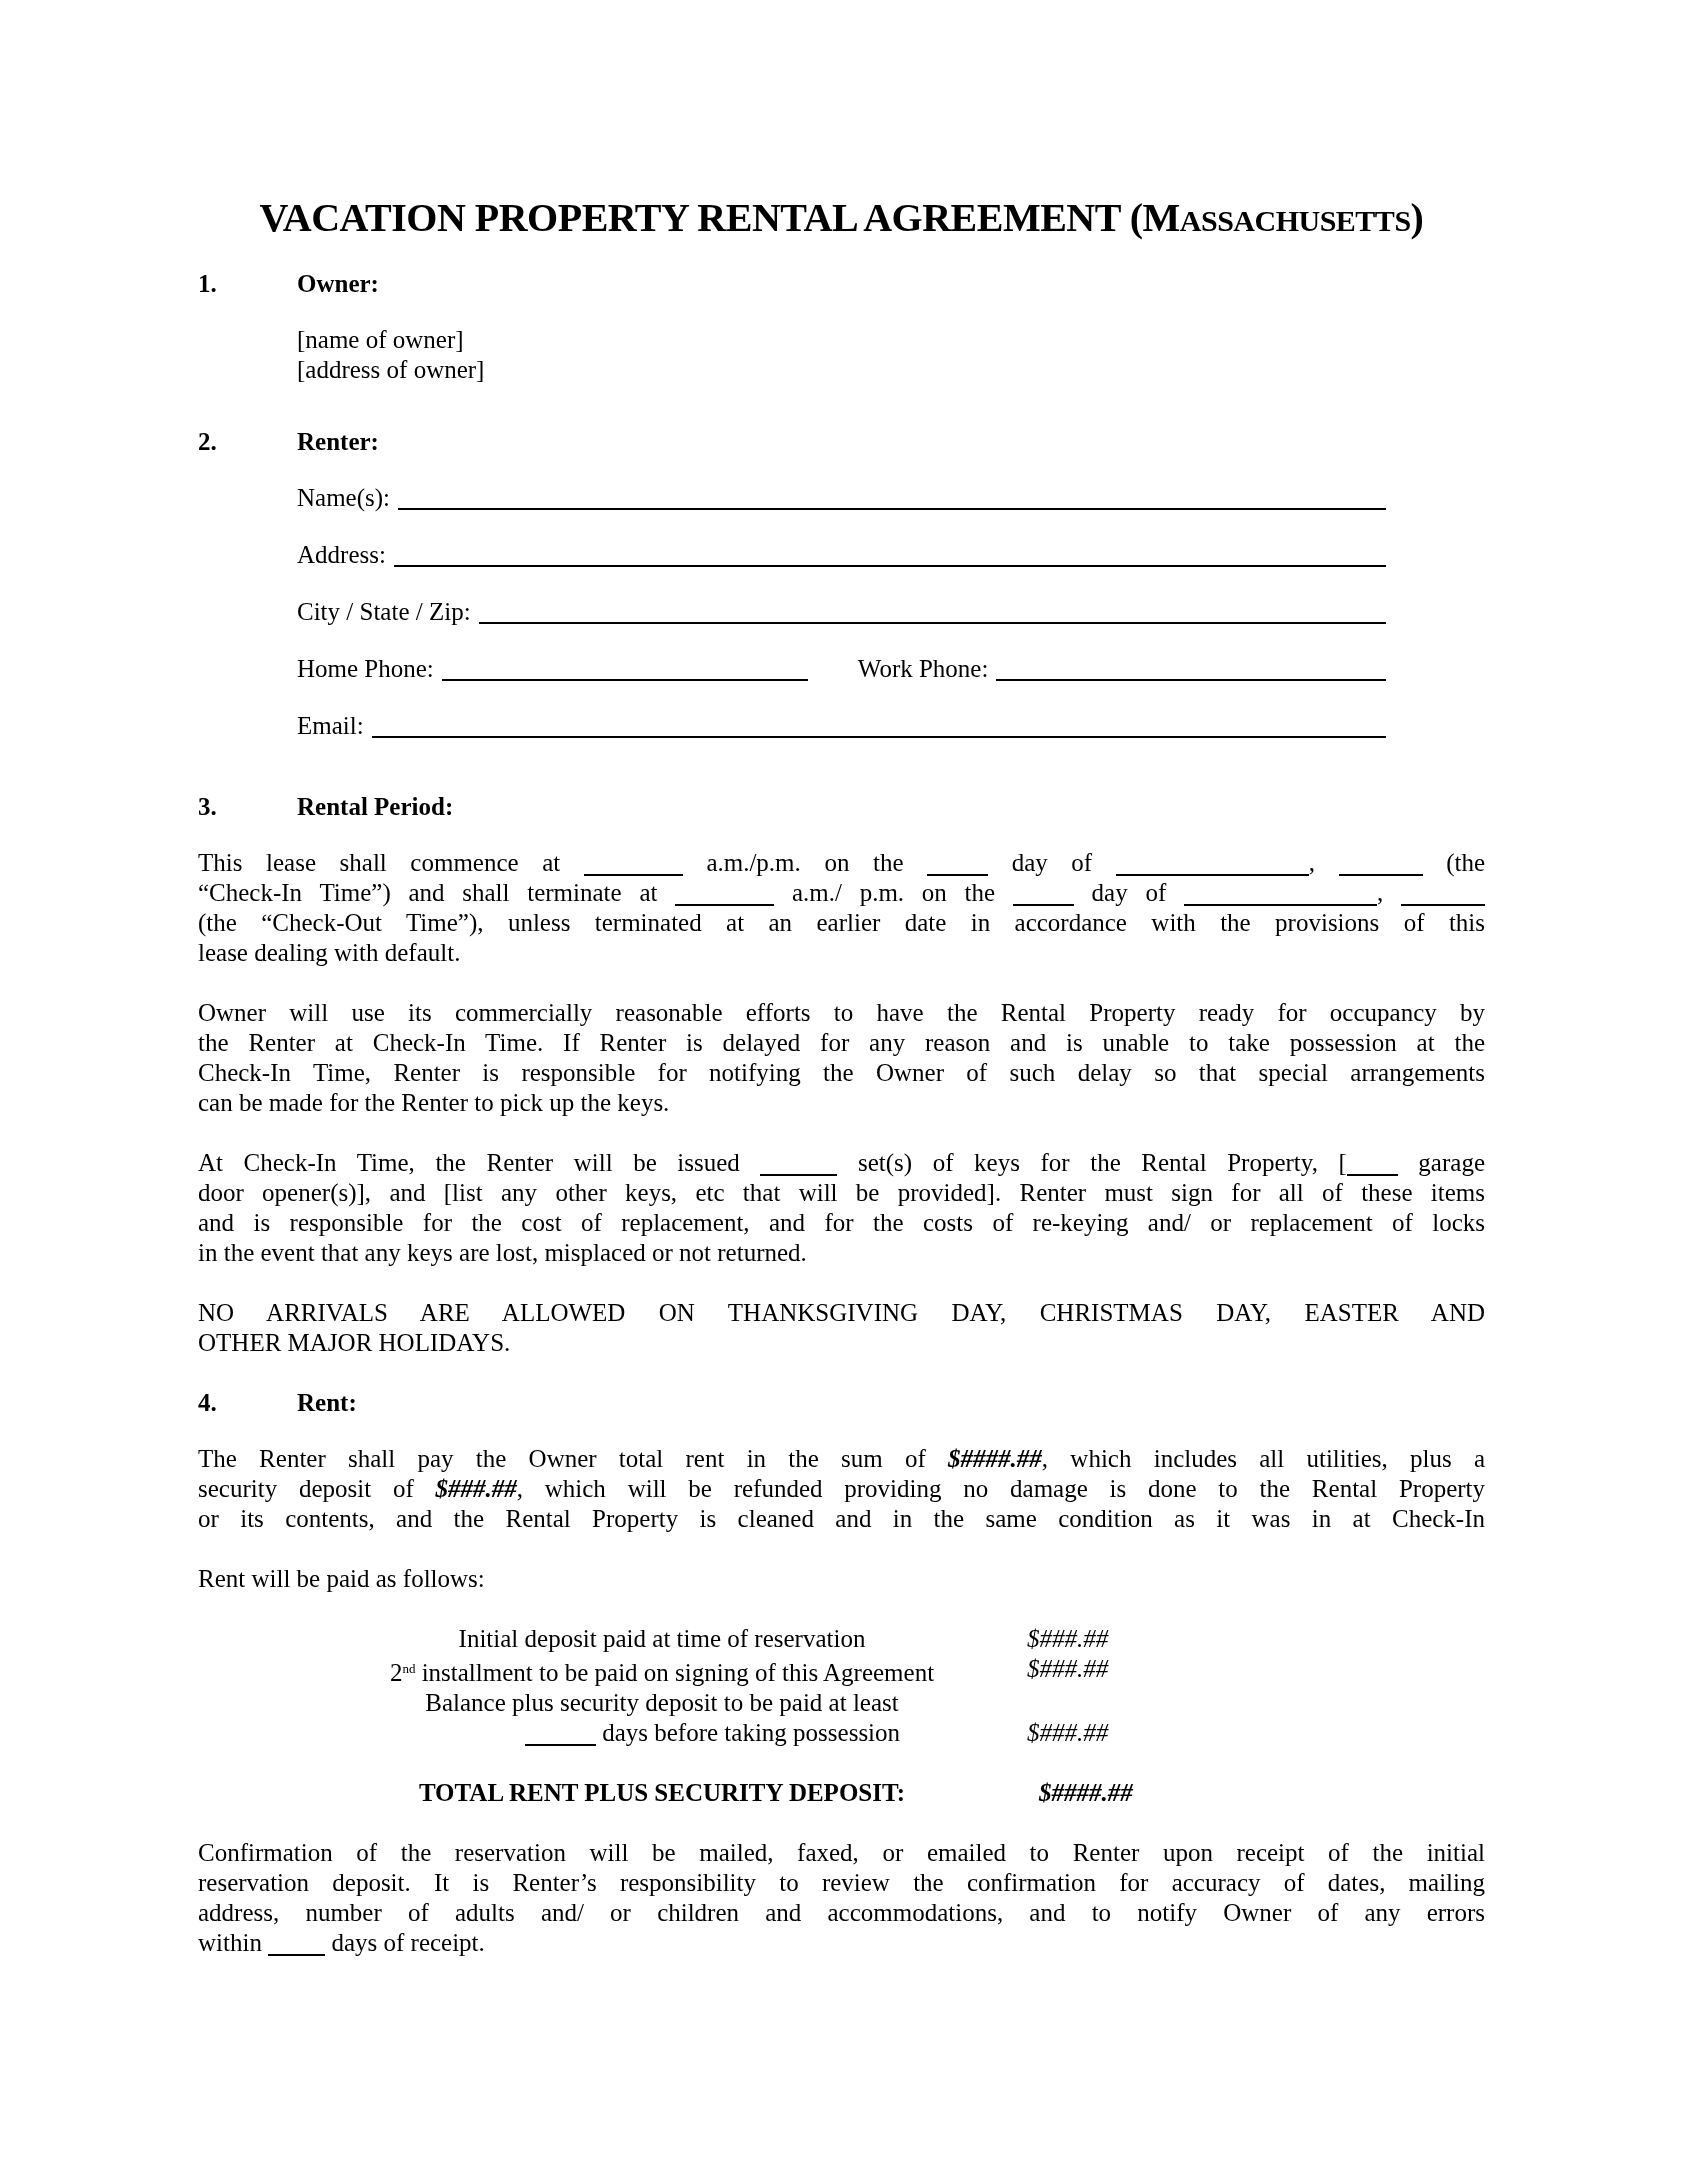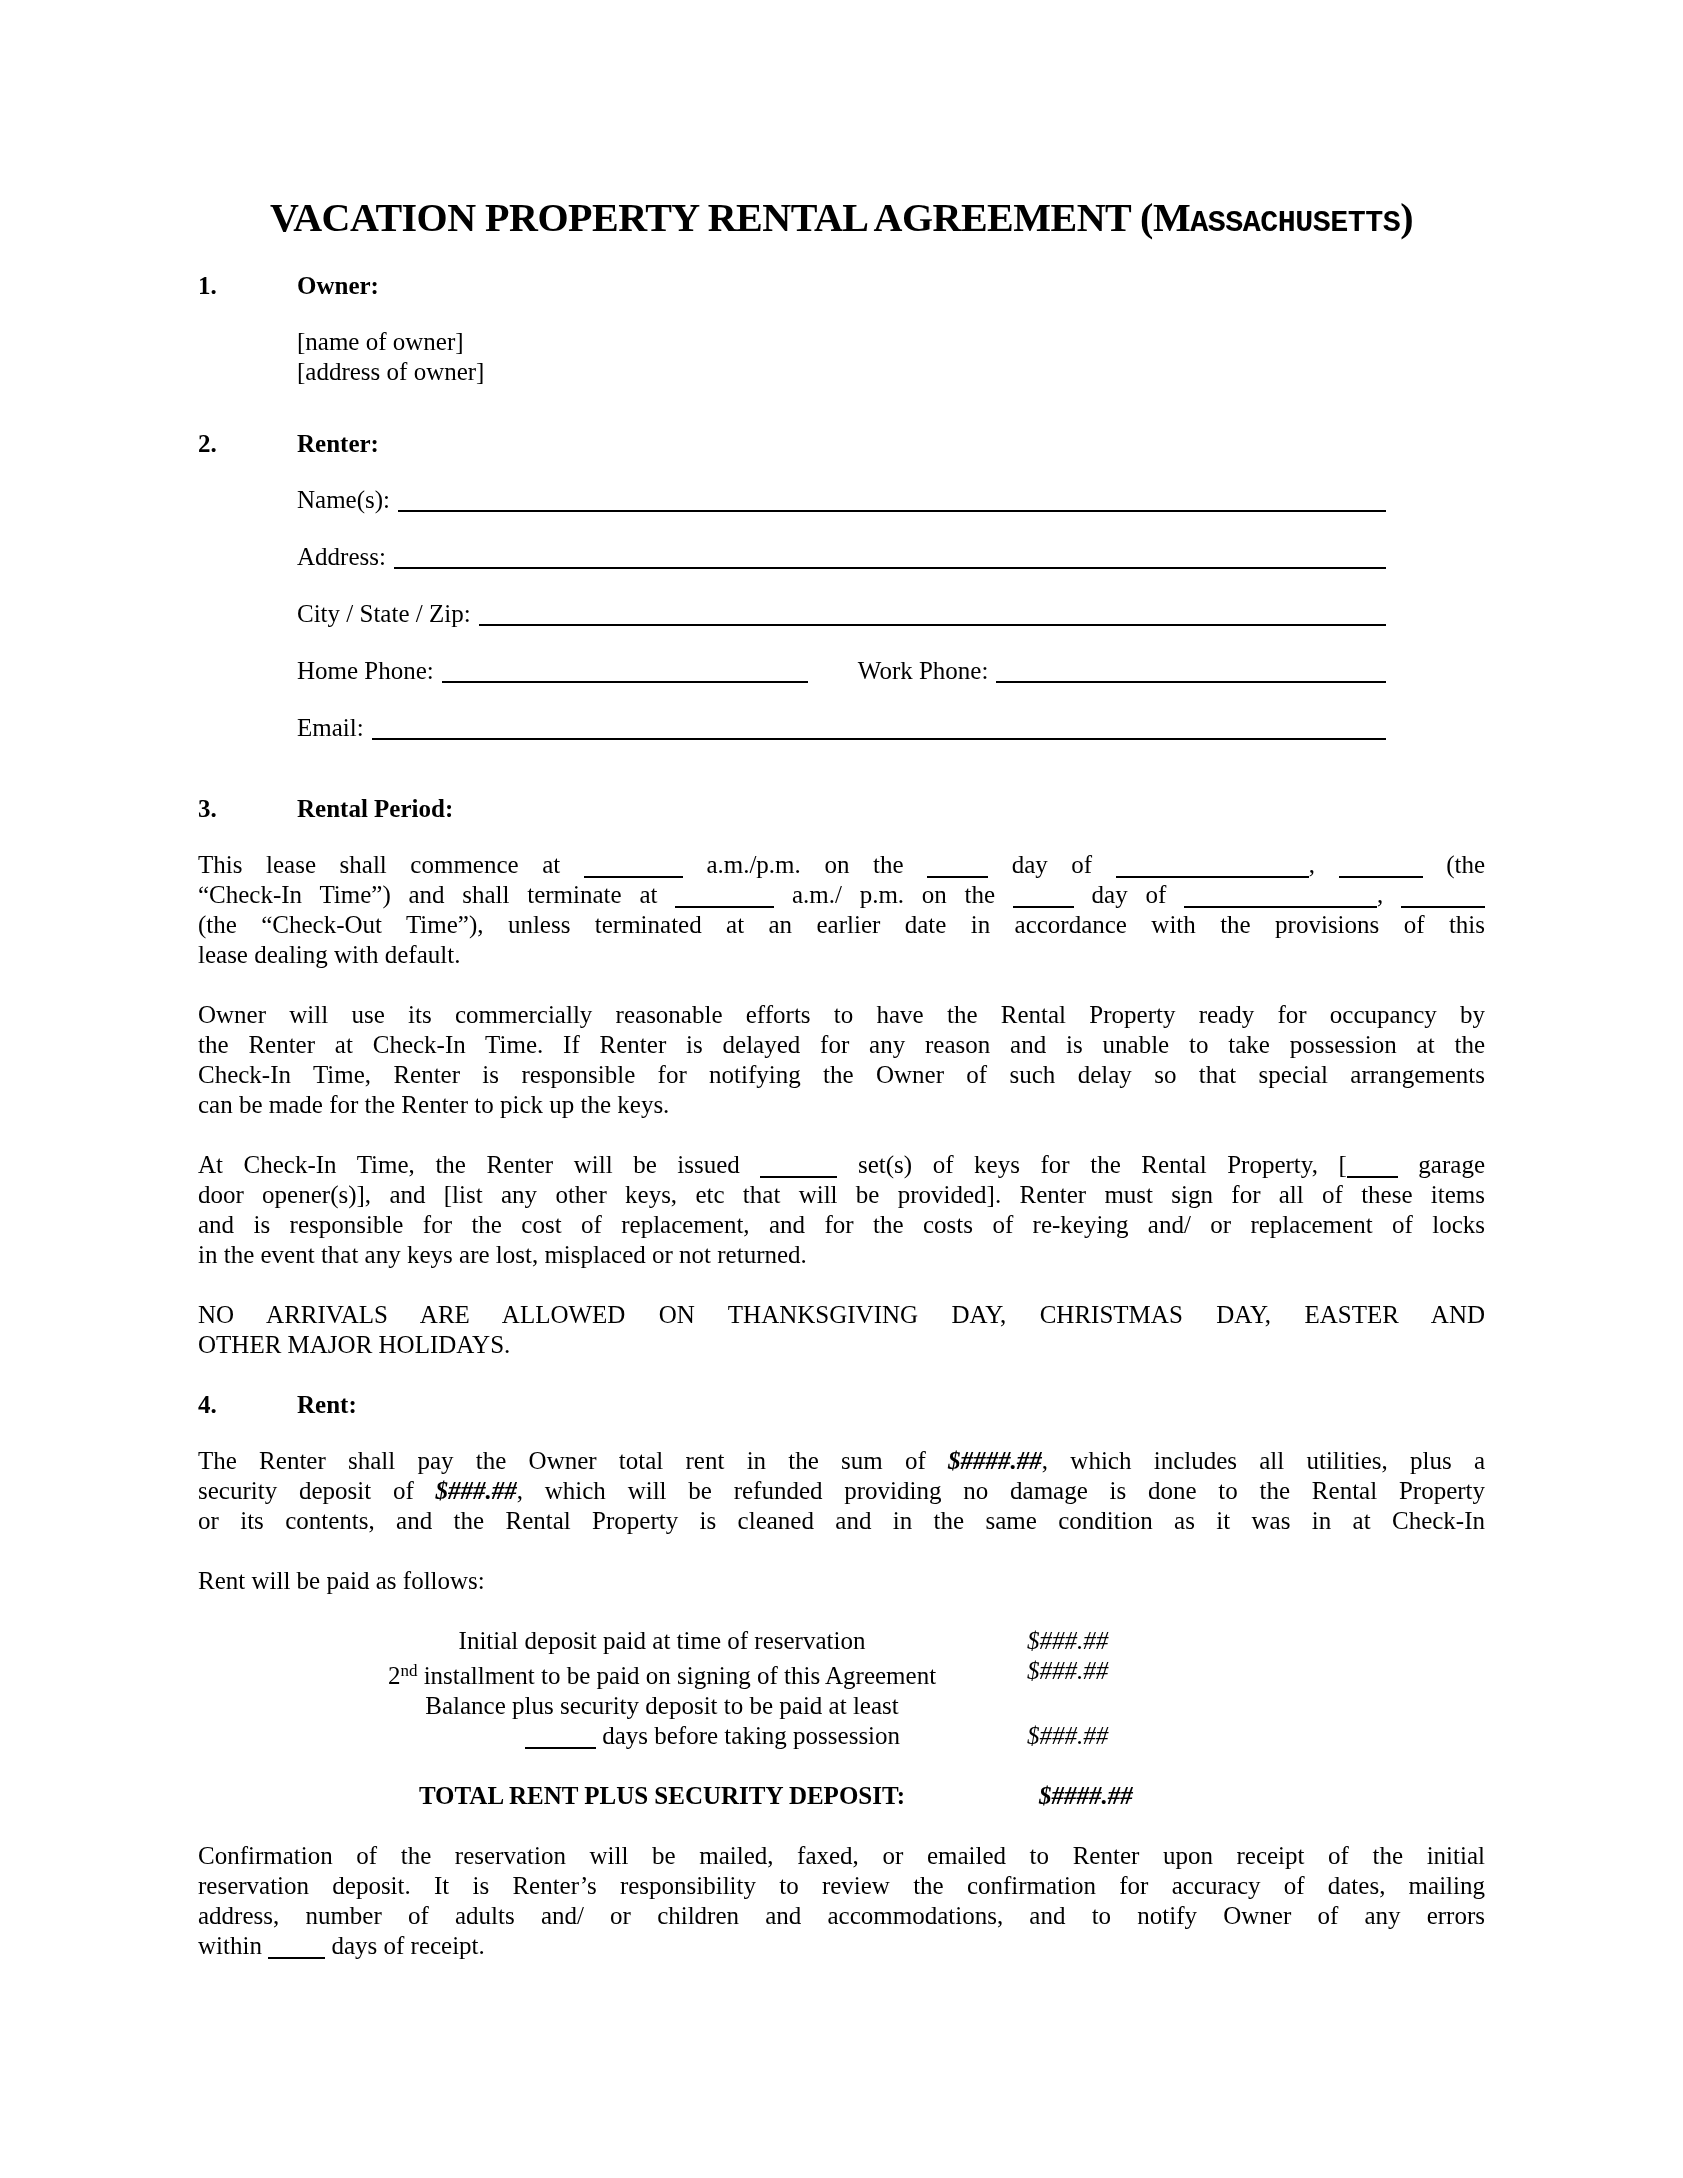--- a/index.html
+++ b/index.html
@@ -17,37 +17,37 @@
   }
   h1.title {
     font-size: 40px;
     line-height: 48px;
     font-weight: bold;
     text-align: center;
     margin: 0 0 24px 0;
     white-space: nowrap;
     letter-spacing: -0.5px;
   }
-  h1.title .sc { font-size: 30px; font-family: Liberation Mono, monospace; }
+  h1.title .sc { font-size: 30px; }
   .sec { display: flex; font-weight: bold; margin: 0 0 26px 0; }
   .sec .num { width: 99px; flex: 0 0 99px; }
   .indented { margin-left: 99px; margin-bottom: 42px; font-family: Liberation Serif, serif; }
   .form { margin-left: 99px; width: 1089px; margin-bottom: 51px; }
   .frow { display: flex; margin-bottom: 27px; }
   .frow:last-child { margin-bottom: 12px; }
   .flabel { white-space: nowrap; }
   .fill { flex: 1 1 auto; border-bottom: 2px solid #000; margin-bottom: 3px; margin-left: 8px; }
   .fill.wfix { flex: 0 0 366px; }
   .gapsp { flex: 0 0 50px; }
   .para { margin: 0 0 30px 0; }
   .jl { text-align: justify; text-align-last: justify; }
   .ll { text-align: left; text-align-last: left; }
   .bl { display: inline-block; height: 3px; border-bottom: 2px solid #000; vertical-align: -5px; }
   .boldital { font-weight: bold; font-style: italic; }
-  .sup { font-size: 17px; vertical-align: 8px; }
+  .sup { font-size: 13px; vertical-align: 8px; }
   .paylist { margin-left: 99px; margin-bottom: 30px; }
   .prow { display: flex; text-align: center; }
   .pdesc { width: 730px; flex: 0 0 730px; box-sizing: border-box; }
   .pdesc.ind2 { padding-left: 101px; }
   .pamt { font-style: italic; }
   .ptotal { font-weight: bold; margin-top: 30px; gap: 12px; }
   .ptotal .pamt { font-weight: bold; }
   .bl.w72 { width: 71px; }
 </style>
 </head>

